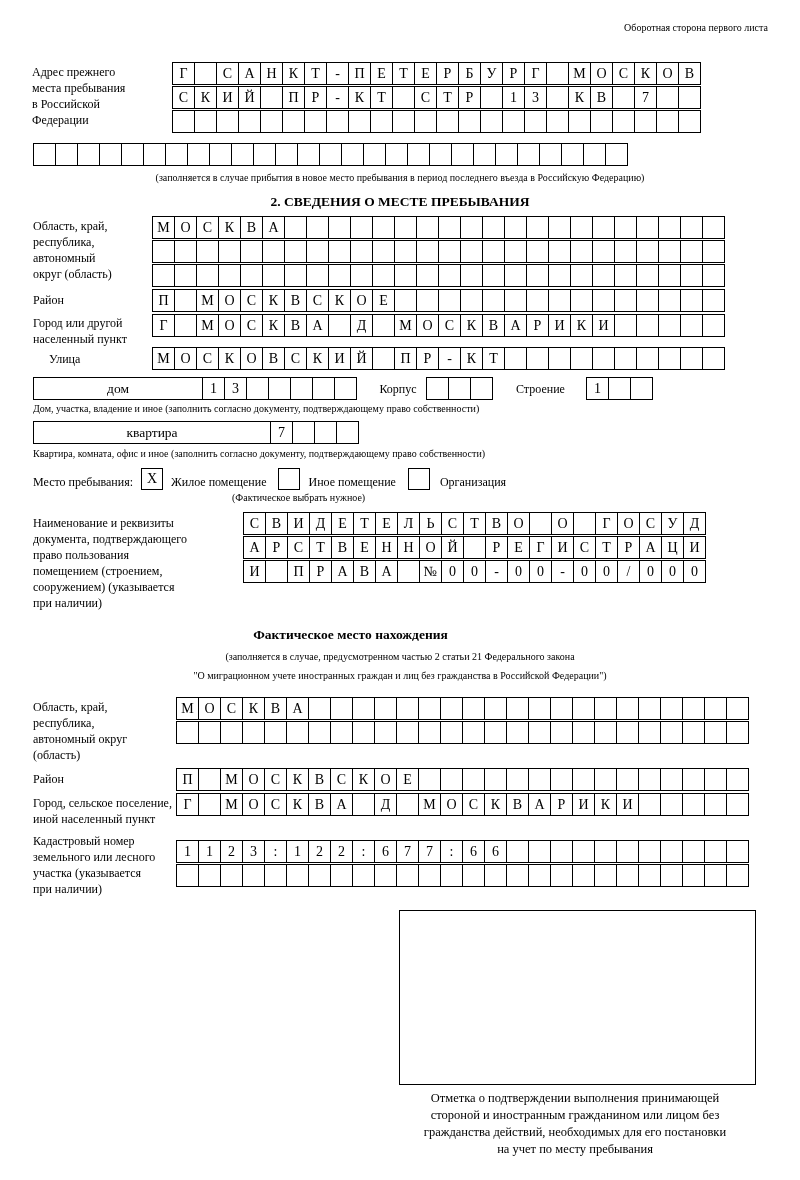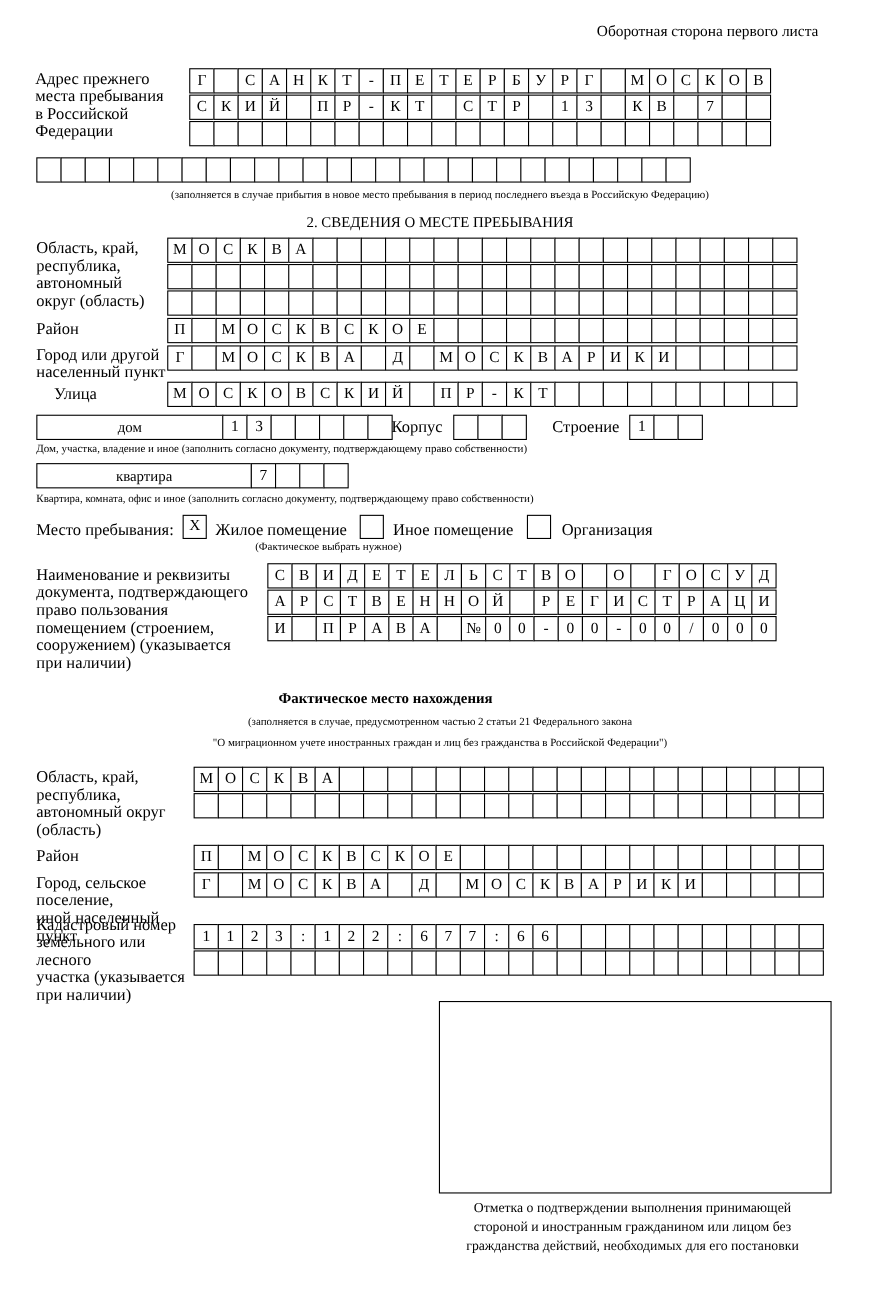--- a/index.html
+++ b/index.html
@@ -8,28 +8,28 @@
     width: 800px; height: 1180px;
     background: #ffffff;
     font-family: "Liberation Serif", serif;
     color: #000;
     position: relative;
     overflow: hidden;
   }
   .page { position: relative; width: 800px; height: 1180px; padding: 0; }
 
   .hdr-right {
-    position: absolute; top: 22px; right: 56px;
-    font-size: 14px;
+    position: absolute; top: 22px; right: 32px;
+    font-size: 10px;
   }
 
   .row { position: absolute; display: flex; align-items: flex-start; }
 
   .label {
-    font-size: 15px;
+    font-size: 12px;
     line-height: 16px;
     white-space: pre-line;
   }
 
   
   .cells { display: flex; }
   .cell {
     width: 23px; height: 23px;
     border: 1px solid #000;
     margin-right: -1px;
@@ -64,21 +64,21 @@
   }
 
   .footnote {
     position: absolute;
     font-size: 12.5px;
     text-align: center;
     line-height: 17px;
   }
   .sec-title {
     position:absolute;
-    font-weight: normal;
+    font-weight: bold;
     font-size: 13.5px;
     text-align:center;
     width:100%;
   }
 </style>
 </head>
 <body>
 
 <div class="page">
 
@@ -401,38 +401,38 @@
     <div class="boxlabel" style="width:170px;">дом</div>
     <div class="cells" style="margin-left:-1px;">
       <div class="cell">1</div>
       <div class="cell">3</div>
       <div class="cell"></div>
       <div class="cell"></div>
       <div class="cell"></div>
       <div class="cell"></div>
       <div class="cell"></div>
     </div>
-    <div class="label" style="width:56px;">Корпус</div>
+    <div class="label" style="margin-left:14px; width:56px;text-align:center;">Корпус</div>
     <div class="cells">
       <div class="cell"></div>
       <div class="cell"></div>
       <div class="cell"></div>
     </div>
     <div class="label" style="margin-left:24px; width:70px;">Строение</div>
     <div class="cells">
       <div class="cell">1</div>
       <div class="cell"></div>
       <div class="cell"></div>
     </div>
   </div>
 
   <div class="note" style="position:absolute; left:33px; top:403px;">Дом, участка, владение и иное (заполнить согласно документу, подтверждающему право собственности)</div>
 
   <div style="position:absolute; left:33px; top:421px; display:flex; align-items:center;">
-    <div class="boxlabel" style="width:196px;">квартира</div>
+    <div class="boxlabel" style="width:238px;">квартира</div>
     <div class="cells" style="margin-left:-1px;">
       <div class="cell">7</div>
       <div class="cell"></div>
       <div class="cell"></div>
       <div class="cell"></div>
     </div>
   </div>
 
   <div class="note" style="position:absolute; left:33px; top:448px;">Квартира, комната, офис и иное (заполнить согласно документу, подтверждающему право собственности)</div>
 
@@ -719,15 +719,16 @@
       <div class="cell"></div>
     </div>
   </div>
 
   <div class="bigbox" style="left:399px; top:910px; width:357px; height:175px;"></div>
 
   <div class="footnote" style="left:380px; top:1090px; width:390px;">
     <div>Отметка о подтверждении выполнения принимающей</div>
     <div>стороной и иностранным гражданином или лицом без</div>
     <div>гражданства действий, необходимых для его постановки</div>
+    <div>на учет по месту пребывания</div>
   </div>
 
 </div>
 
 </body></html>

